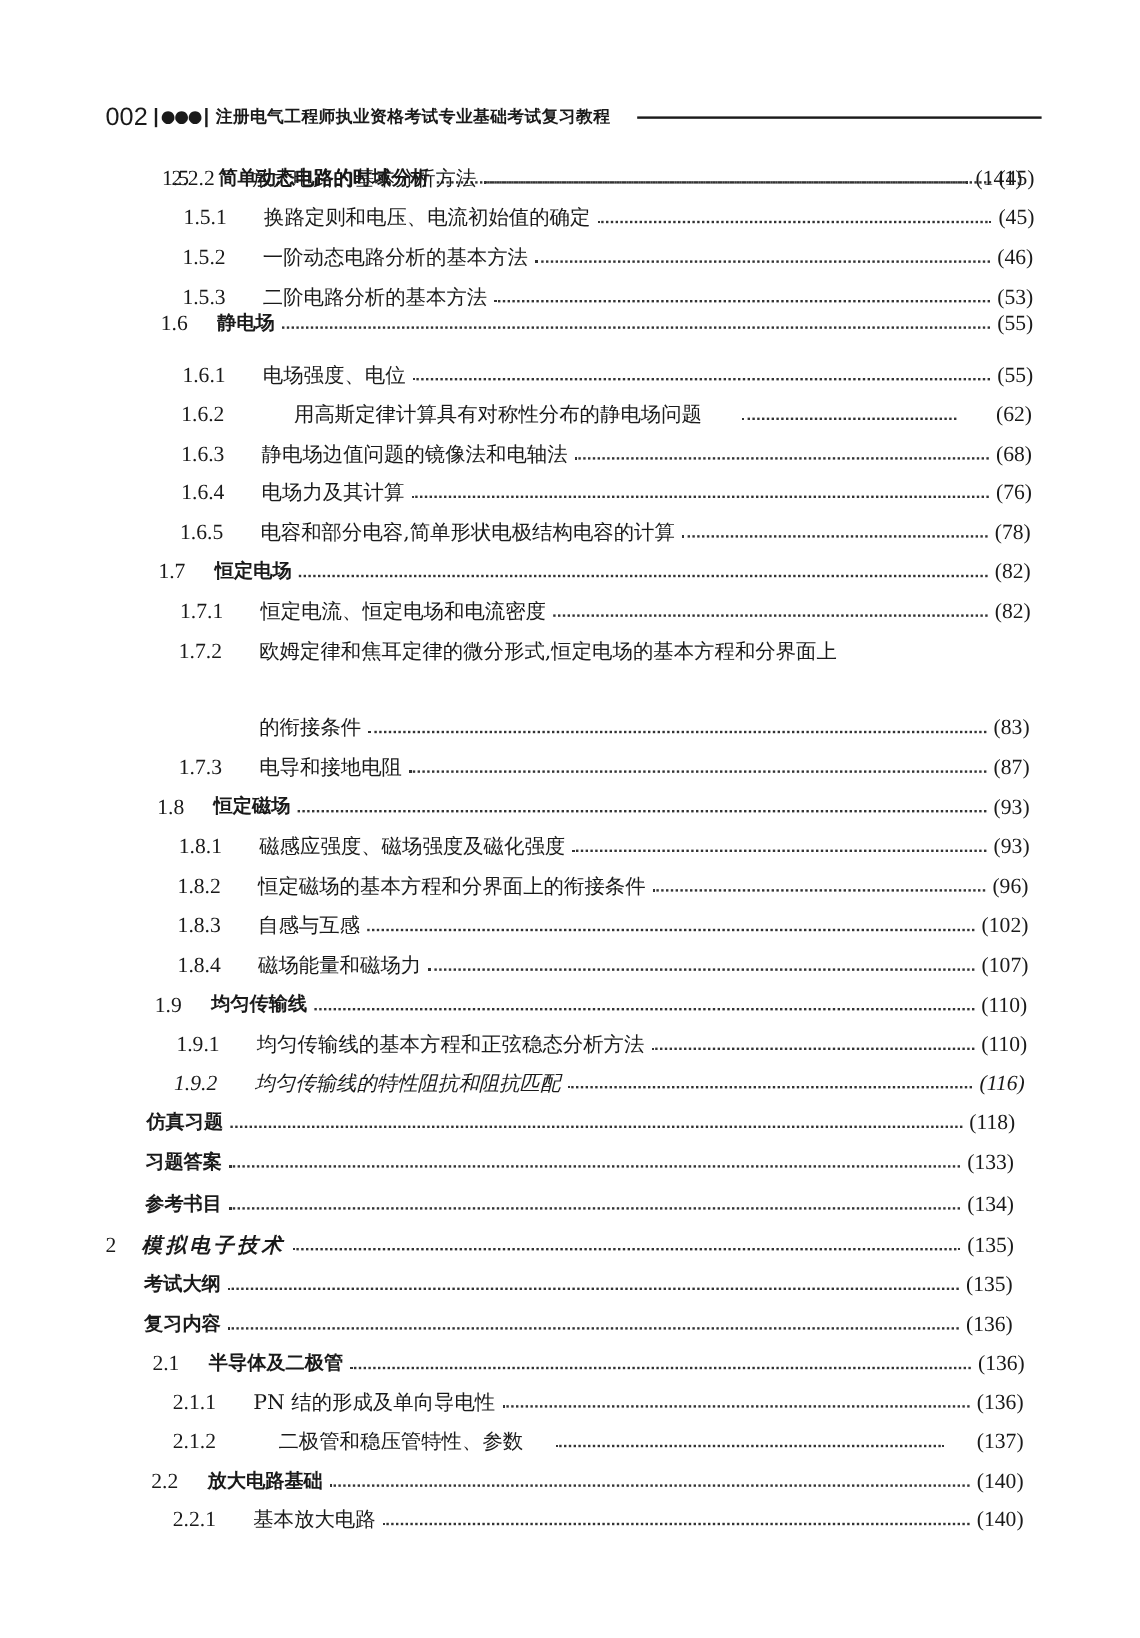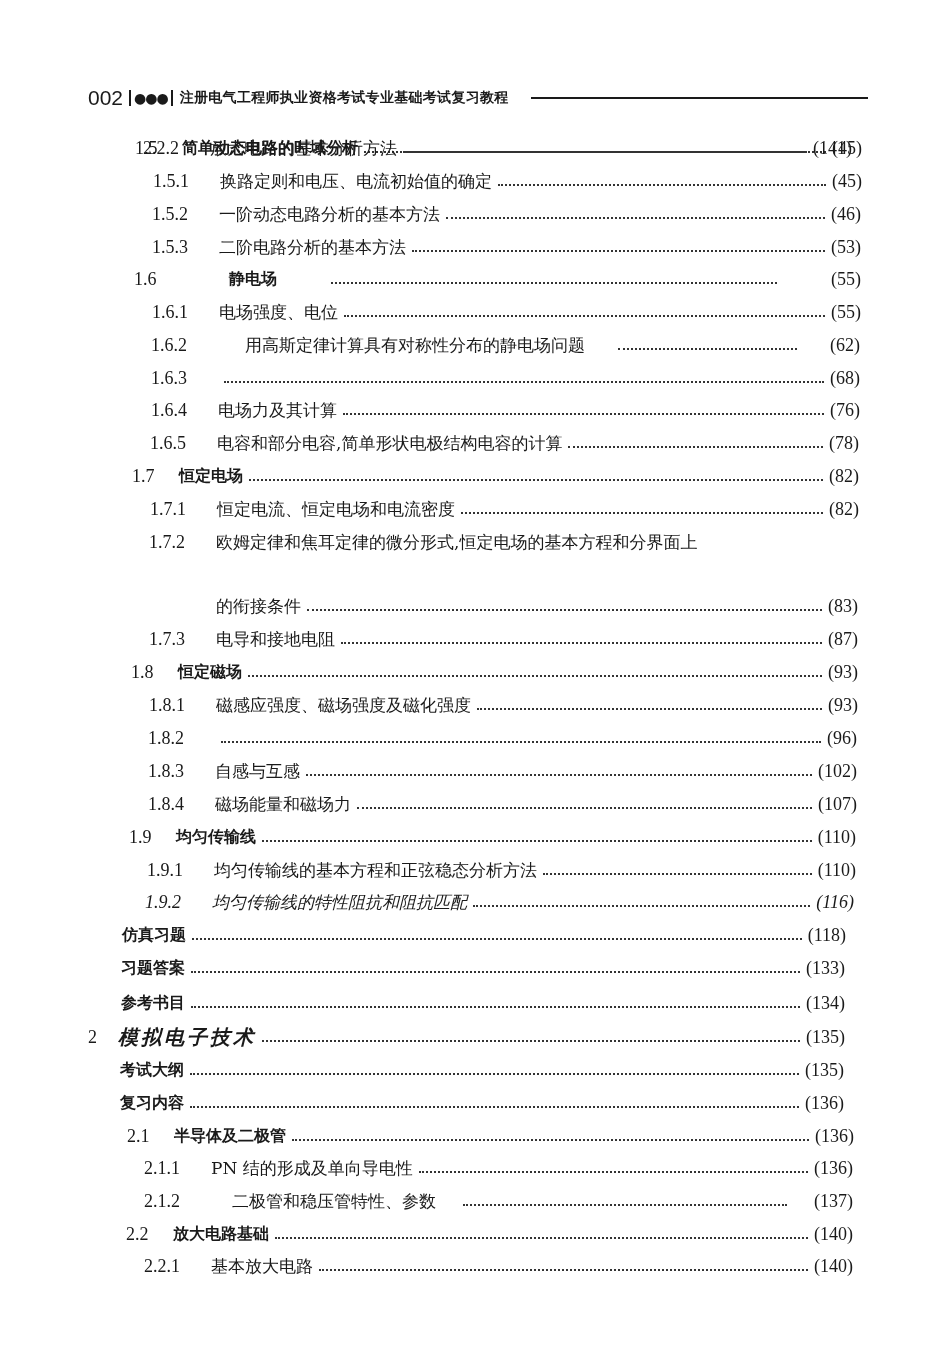--- a/index.html
+++ b/index.html
@@ -12,21 +12,21 @@
     .hdr-dots { font-size: 14px; letter-spacing: -1px; }
     .hdr-bar2 { width: 2px; height: 16px; background: #1a1a1a; margin: 0 7px 0 3px; }
     .hdr-title { font-size: 14px; font-weight: bold; white-space: nowrap; letter-spacing: 0.3px; }
     .hdr-rule { flex: 1; height: 2px; background: #1a1a1a; margin-left: 22px; }
 
     .toc { position: absolute; left: 0; top: 133px; width: 950px; }
     .row { position: absolute; height: 30px; display: flex; align-items: center; font-size: 17px; white-space: nowrap; }
     .num { display: inline-block; font-family: "Liberation Serif", serif; font-size: 18px; }
     .title { display: inline-block; }
     .bold { font-weight: bold; font-family: "DejaVu Sans", "Liberation Sans", sans-serif; font-size: 16px; }
-    .italic-chap { font-style: italic; font-weight: bold; font-family: "DejaVu Serif", serif; font-size: 20px; letter-spacing: 3px; }
+    .italic-chap { font-style: italic; font-weight: bold; font-family: "DejaVu Serif", serif; font-size: 17px; letter-spacing: 3px; }
     .leader { flex: 1; border-bottom: 2px dotted #333; margin: 0 6px; height: 0; position: relative; top: 4px; }
     .page { font-family: "Liberation Serif", serif; font-size: 18px; }
   </style>
 </head>
 <body>
 
 <div class="header">
   <span class="hdr-page">002</span>
   <span class="hdr-bar"></span>
   <span class="hdr-dots">●●●</span>
@@ -53,40 +53,41 @@
       <span class="title">一阶动态电路分析的基本方法</span>
       <span class="leader"></span>
       <span class="page">(46)</span>
     </div>
     <div class="row" style="top: 99px; left: 152px; width: 709px;">
       <span class="num" style="width: 67px;">1.5.3</span>
       <span class="title">二阶电路分析的基本方法</span>
       <span class="leader"></span>
       <span class="page">(53)</span>
     </div>
-    <div class="row" style="top: 131px; left: 134px; width: 727px; gap: 48px;">
+    <div class="row" style="top: 121px; left: 134px; width: 727px;">
       <span class="num" style="width: 47px;">1.6</span>
       <span class="title bold">静电场</span>
       <span class="leader"></span>
       <span class="page">(55)</span>
     </div>
     <div class="row" style="top: 164px; left: 152px; width: 709px;">
       <span class="num" style="width: 67px;">1.6.1</span>
       <span class="title">电场强度、电位</span>
       <span class="leader"></span>
       <span class="page">(55)</span>
     </div>
     <div class="row" style="top: 197px; left: 151px; width: 709px; gap: 27px;">
       <span class="num" style="width: 67px;">1.6.2</span>
       <span class="title">用高斯定律计算具有对称性分布的静电场问题</span>
       <span class="leader"></span>
       <span class="page">(62)</span>
     </div>
     <div class="row" style="top: 230px; left: 151px; width: 709px;">
       <span class="num" style="width: 67px;">1.6.3</span>
+      <span class="title">静电场边值问题的镜像法和电轴法</span>
       <span class="leader"></span>
       <span class="page">(68)</span>
     </div>
     <div class="row" style="top: 262px; left: 151px; width: 709px;">
       <span class="num" style="width: 67px;">1.6.4</span>
       <span class="title">电场力及其计算</span>
       <span class="leader"></span>
       <span class="page">(76)</span>
     </div>
     <div class="row" style="top: 295px; left: 150px; width: 709px;">
@@ -129,20 +130,21 @@
       <span class="page">(93)</span>
     </div>
     <div class="row" style="top: 557px; left: 149px; width: 709px;">
       <span class="num" style="width: 67px;">1.8.1</span>
       <span class="title">磁感应强度、磁场强度及磁化强度</span>
       <span class="leader"></span>
       <span class="page">(93)</span>
     </div>
     <div class="row" style="top: 590px; left: 148px; width: 709px;">
       <span class="num" style="width: 67px;">1.8.2</span>
+      <span class="title">恒定磁场的基本方程和分界面上的衔接条件</span>
       <span class="leader"></span>
       <span class="page">(96)</span>
     </div>
     <div class="row" style="top: 623px; left: 148px; width: 709px;">
       <span class="num" style="width: 67px;">1.8.3</span>
       <span class="title">自感与互感</span>
       <span class="leader"></span>
       <span class="page">(102)</span>
     </div>
     <div class="row" style="top: 656px; left: 148px; width: 709px;">

